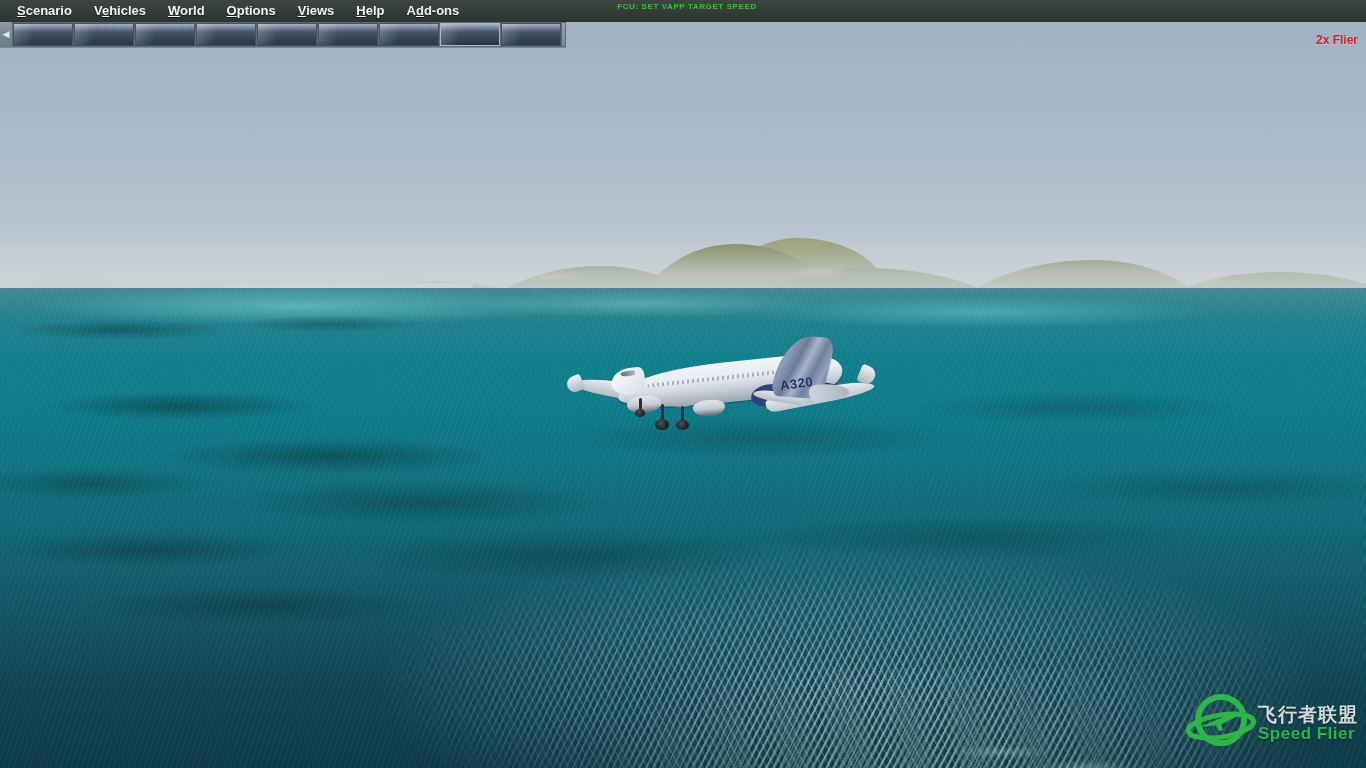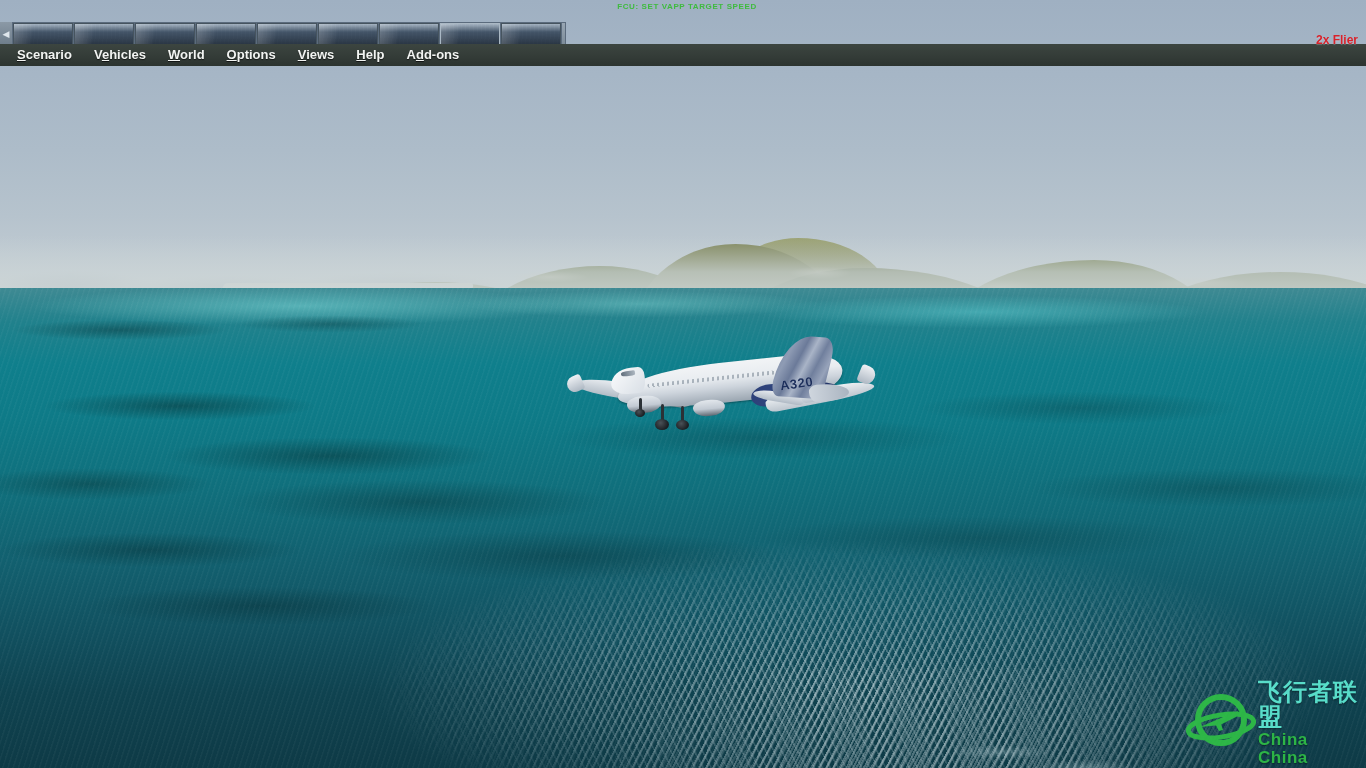--- a/index.html
+++ b/index.html
@@ -378,21 +378,20 @@
     position: absolute;
     left: 0; top: 0;
     width: 1366px;
     height: 22px;
     background: linear-gradient(to bottom, #3c4540 0%, #343c38 55%, #2c3430 100%);
     display: flex;
     align-items: center;
     padding-left: 6px;
     box-sizing: border-box;
     z-index: 40;
-    margin-top: 44px;
   }
   .menu-item {
     color: #f2f4f2;
     font-size: 13px;
     font-weight: bold;
     padding: 0 11px;
     line-height: 22px;
     cursor: default;
     white-space: nowrap;
     font-family: "Liberation Sans", sans-serif;
@@ -483,22 +482,22 @@
     width: 176px; height: 76px;
     z-index: 30;
     display: flex;
     align-items: center;
     opacity: .92;
     pointer-events: none;
   }
   .wm-logo { flex: 0 0 70px; height: 70px; }
   .wm-text { display:flex; flex-direction: column; justify-content:center; margin-left: 2px; }
   .wm-cn {
-    color: #5eead4;
-    font-size: 24px;
+    color: #e5e5e5;
+    font-size: 19px;
     font-weight: bold;
     letter-spacing: 1px;
     line-height: 1.05;
     font-family: "DejaVu Sans", sans-serif;
     text-shadow: 0 1px 2px rgba(0,0,0,.5);
   }
   .wm-en {
     color: #2fbf46;
     font-size: 17px;
     font-weight: bold;
@@ -644,17 +643,17 @@
     <div class="wm-logo">
       <svg viewBox="0 0 70 70" width="70" height="70" aria-hidden="true">
         <circle cx="35" cy="31" r="23" fill="none" stroke="#2fbf46" stroke-width="6"></circle>
         <ellipse cx="35" cy="37" rx="33" ry="11" fill="none" stroke="#2fbf46" stroke-width="5" transform="rotate(-9 35 37)"></ellipse>
         <path d="M14 38 L44 25 L52 22 L50 28 L34 36 Z" fill="#2fbf46"></path>
         <path d="M28 33 L33 42 L37 41 L34 32 Z" fill="#2fbf46"></path>
       </svg>
     </div>
     <div class="wm-text">
       <div class="wm-cn">飞行者联盟</div>
-      <div class="wm-en">China China</div>
+      <div class="wm-en">Speed Flier</div>
     </div>
   </div>
 
 </div>
 
 </body></html>

